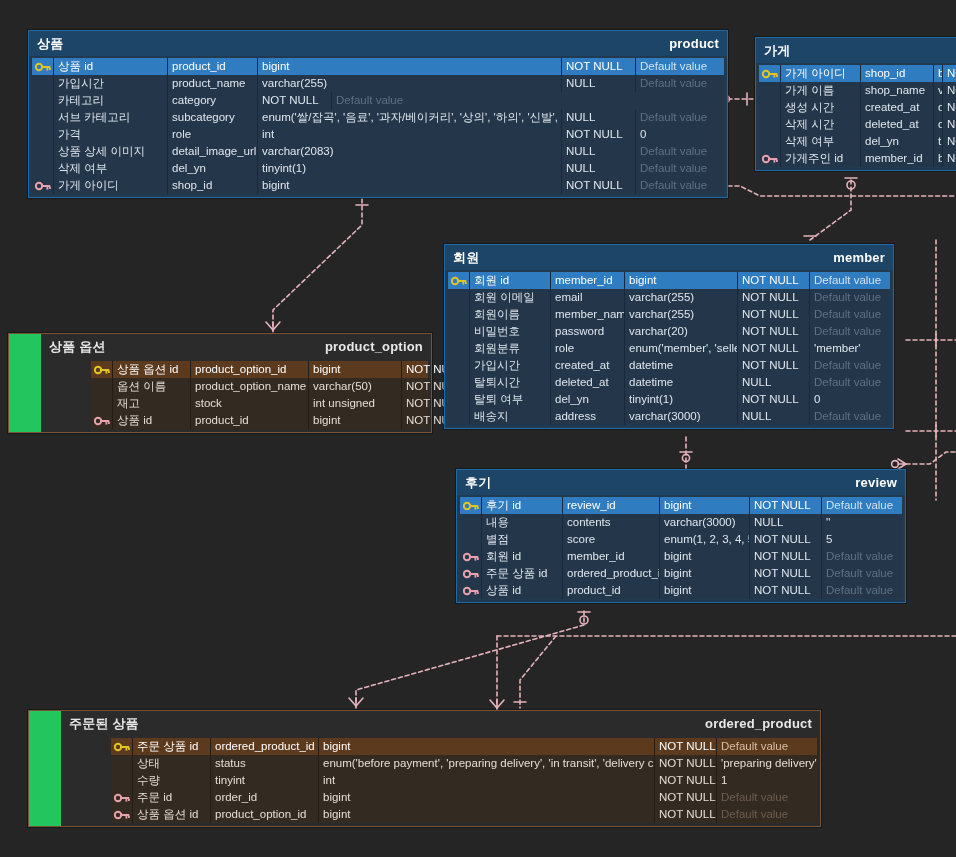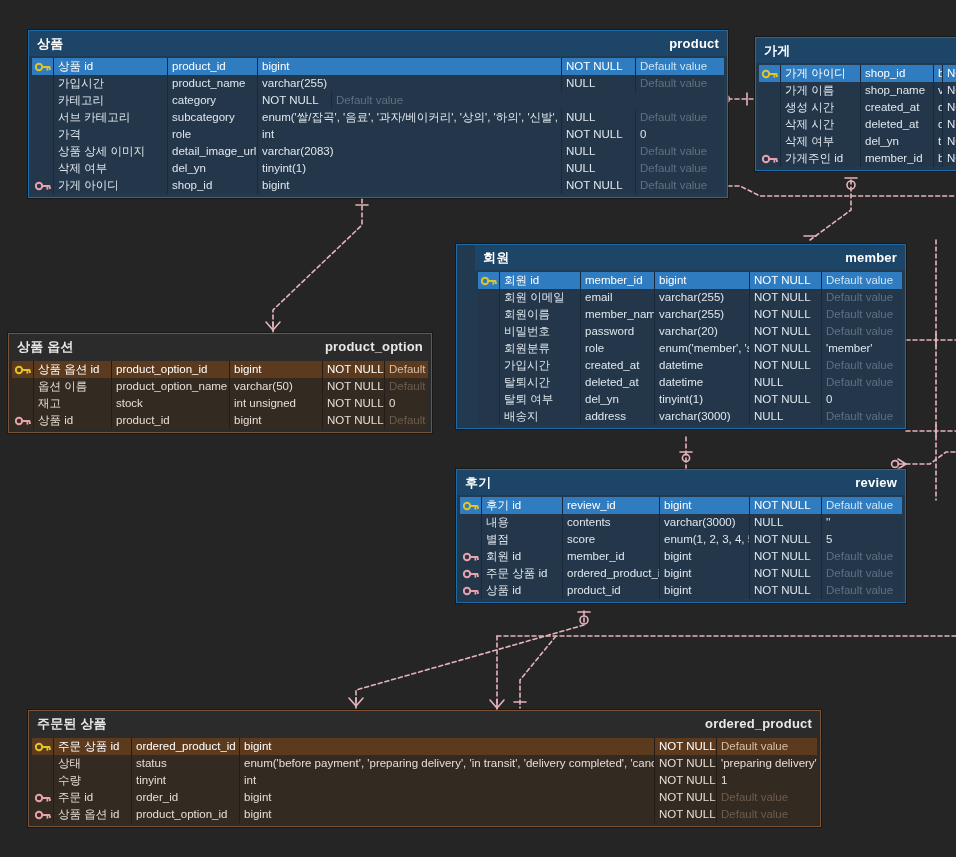--- a/index.html
+++ b/index.html
@@ -25,20 +25,21 @@
   .entity {
     position: absolute;
     z-index: 2;
     border: 1px solid #1f6ba8;
     background: #213a4f;
     box-shadow: 0 0 0 1px rgba(0,0,0,0.35);
   }
   .entity.theme-brown {
     border-color: #7a5235;
     background: #22c55e;
+    padding-left: 32px;
   }
 
   .ent-title {
     height: 25px;
     display: flex;
     align-items: center;
     justify-content: space-between;
     padding: 0 8px;
     background: #1d4568;
     color: #ffffff;
@@ -61,21 +62,21 @@
 
   .row {
     display: flex;
     height: 17px;
     align-items: stretch;
     font-size: 11.5px;
     color: #dfe7ee;
     background: #24374a;
   }
   .row + .row { margin-top: 0px; }
-  .theme-brown .row { color: #e6ded6; background: #332a22; }
+  .theme-brown .row { color: #e6ded6; background: #332a22; margin-left: 47px; }
 
   .row.pk-row { background: #2f7cc0; color: #ffffff; }
   .theme-brown .row.pk-row { background: #5c3a1e; color: #ffffff; }
 
   .cell {
     display: flex;
     align-items: center;
     padding: 0 4px;
     border-right: 1px solid #17293a;
     overflow: hidden;
@@ -117,21 +118,21 @@
   #ent-shop .c-physical { width: 73px; min-width: 73px; }
   #ent-shop .c-null     { width: 74px; min-width: 74px; }
 
   #ent-product_option { left: 8px; top: 333px; width: 424px; }
   #ent-product_option .c-logical  { width: 78px; min-width: 78px; }
   #ent-product_option .c-physical { width: 118px; min-width: 118px; }
   #ent-product_option .c-type     { width: 93px; min-width: 93px; flex: 0 0 93px; }
   #ent-product_option .c-null     { width: 62px; min-width: 62px; }
   #ent-product_option .c-default  { flex: 1 1 auto; }
 
-  #ent-member { left: 456px; top: 244px; width: 450px; padding-left: 18px; }
+  #ent-member { left: 444px; top: 244px; width: 450px; }
   #ent-member .c-logical  { width: 81px; min-width: 81px; }
   #ent-member .c-physical { width: 74px; min-width: 74px; }
   #ent-member .c-null     { width: 72px; min-width: 72px; }
   #ent-member .c-default  { width: 80px; min-width: 80px; }
 
   #ent-review { left: 456px; top: 469px; width: 450px; }
   #ent-review .c-logical  { width: 81px; min-width: 81px; text-align: right; }
   #ent-review .c-physical { width: 97px; min-width: 97px; }
   #ent-review .c-null     { width: 72px; min-width: 72px; }
   #ent-review .c-default  { width: 80px; min-width: 80px; }

